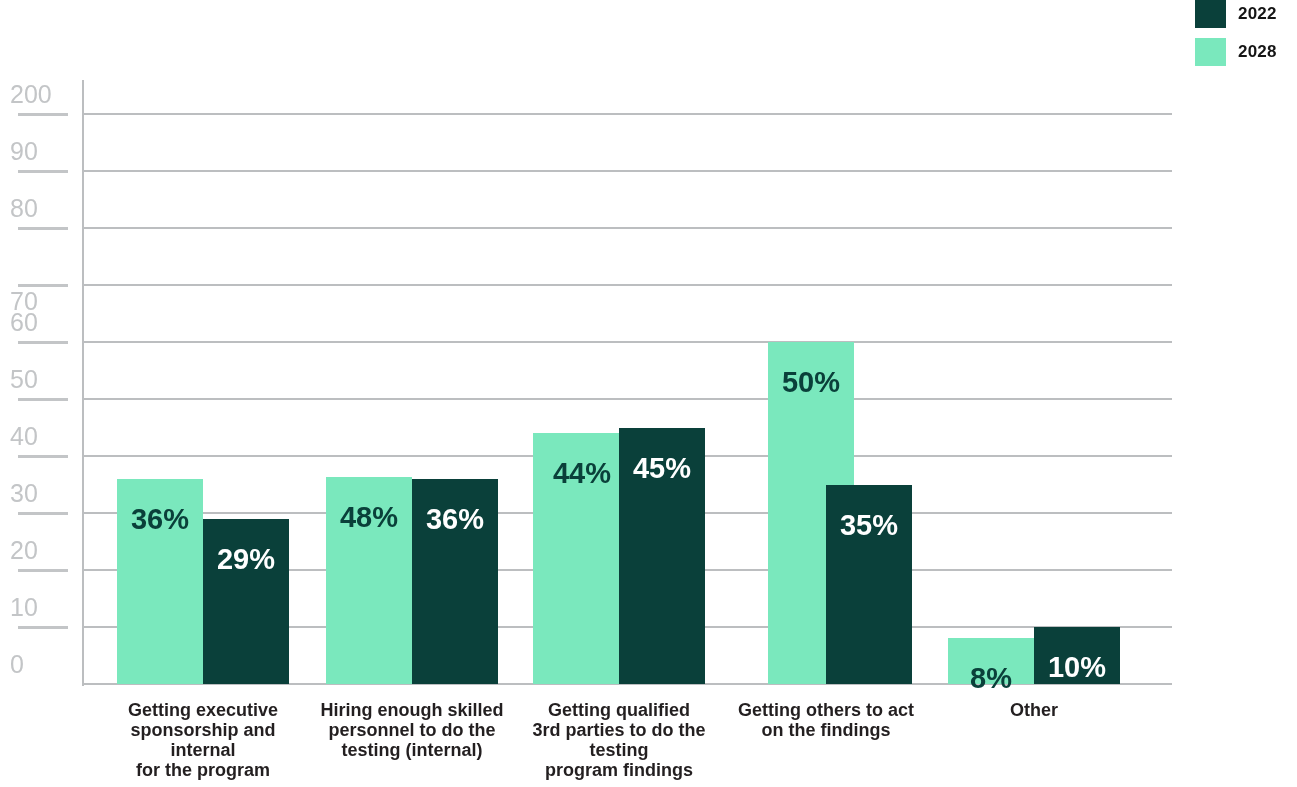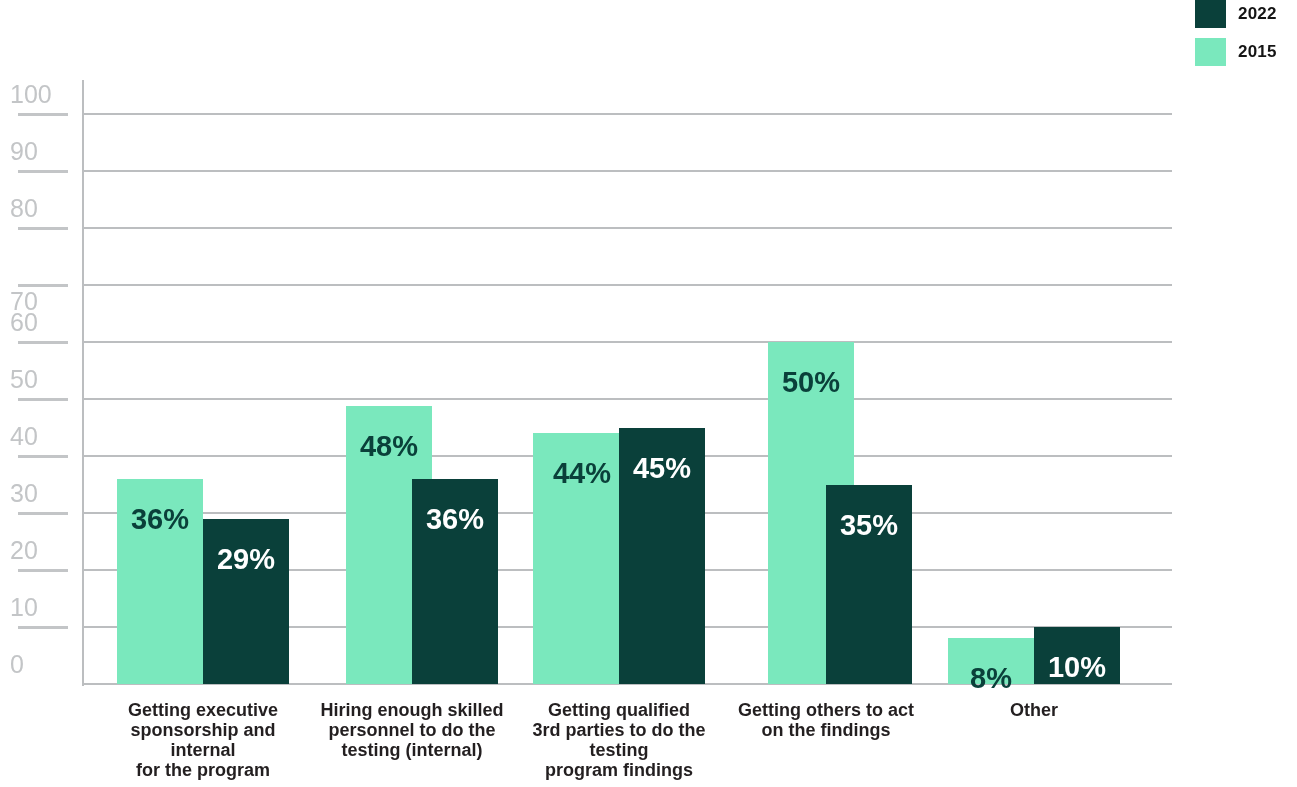--- a/index.html
+++ b/index.html
@@ -138,21 +138,21 @@
       <div class="gridline" style="top: 284px;"></div>
       <div class="gridline" style="top: 341px;"></div>
       <div class="gridline" style="top: 398px;"></div>
       <div class="gridline" style="top: 455px;"></div>
       <div class="gridline" style="top: 512px;"></div>
       <div class="gridline" style="top: 569px;"></div>
       <div class="gridline" style="top: 626px;"></div>
       <div class="gridline baseline" style="top: 683px;"></div>
     </div>
   <div id="yticks">
-      <div class="ytick-label" style="top: 82px;">100</div>
+      <div class="ytick-label" style="top: 82px;">200</div>
       <div class="ytick-mark" style="top: 113px;"></div>
       <div class="ytick-label" style="top: 139px;">90</div>
       <div class="ytick-mark" style="top: 170px;"></div>
       <div class="ytick-label" style="top: 196px;">80</div>
       <div class="ytick-mark" style="top: 227px;"></div>
       <div class="ytick-label" style="top: 253px; margin-top: 36px;">70</div>
       <div class="ytick-mark" style="top: 284px;"></div>
       <div class="ytick-label" style="top: 310px;">60</div>
       <div class="ytick-mark" style="top: 341px;"></div>
       <div class="ytick-label" style="top: 367px;">50</div>
@@ -167,21 +167,21 @@
       <div class="ytick-mark" style="top: 626px;"></div>
       <div class="ytick-label" style="top: 652px;">0</div>
     </div>
   <div id="bars">
       <div class="bar s2021" style="left: 117px; width: 86px; height: 205.2px;">
         <div class="bar-label">36%</div>
       </div>
       <div class="bar s2022" style="left: 203px; width: 86px; height: 165.3px;">
         <div class="bar-label">29%</div>
       </div>
-      <div class="bar s2021" style="left: 346px; width: 86px; height: 278px;">
+      <div class="bar s2021" style="left: 326px; width: 86px; height: 207px;">
         <div class="bar-label">48%</div>
       </div>
       <div class="bar s2022" style="left: 412px; width: 86px; height: 205.2px;">
         <div class="bar-label">36%</div>
       </div>
       <div class="bar s2021" style="left: 533px; width: 86px; height: 250.8px; padding-left: 12px;">
         <div class="bar-label">44%</div>
       </div>
       <div class="bar s2022" style="left: 619px; width: 86px; height: 256.5px;">
         <div class="bar-label">45%</div>
@@ -227,15 +227,15 @@
     </div>
 </div>
 
 <div id="legend">
     <div class="legend-row">
       <span class="legend-swatch" style="background: rgb(10, 64, 58);"></span>
       <span class="legend-label">2022</span>
     </div>
     <div class="legend-row">
       <span class="legend-swatch" style="background: rgb(122, 232, 189);"></span>
-      <span class="legend-label">2015</span>
+      <span class="legend-label">2028</span>
     </div>
   </div>
 
 </body></html>

